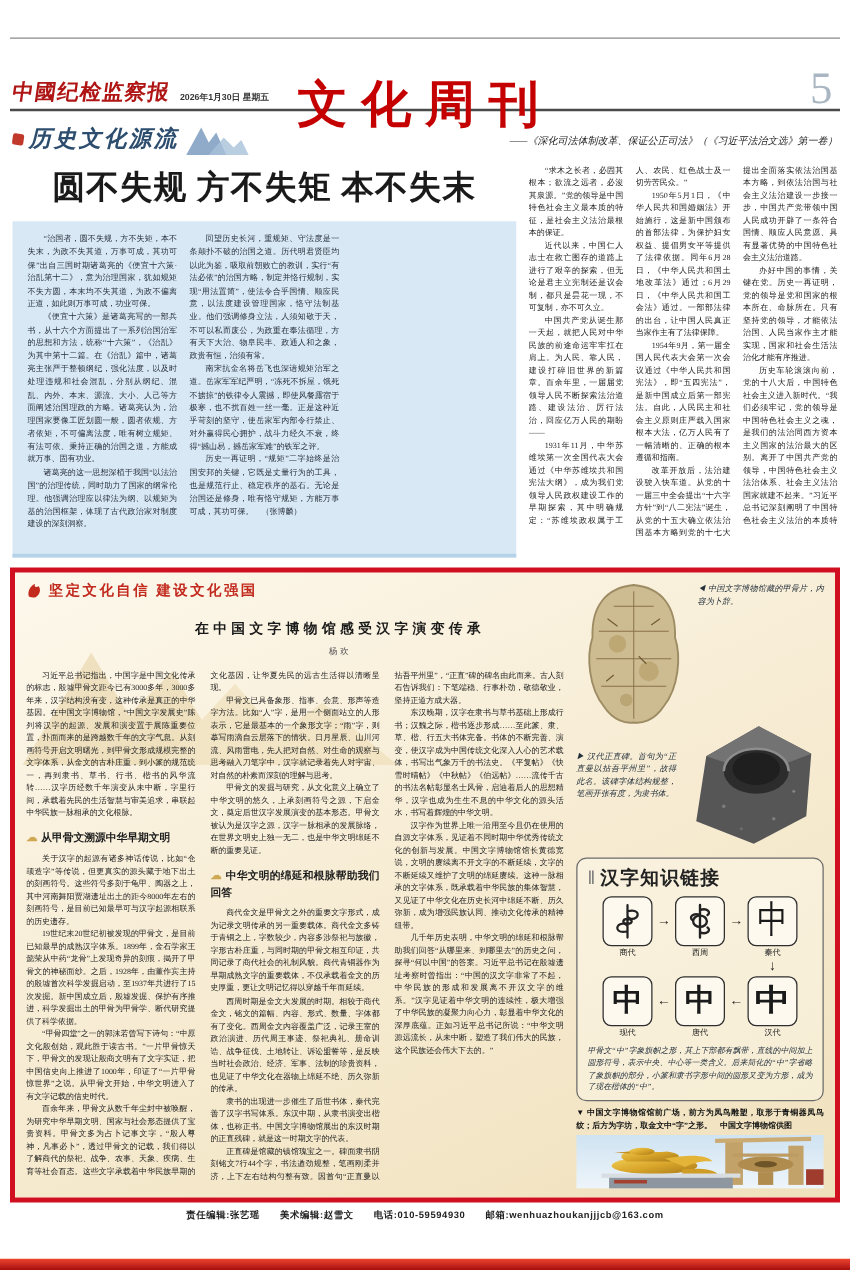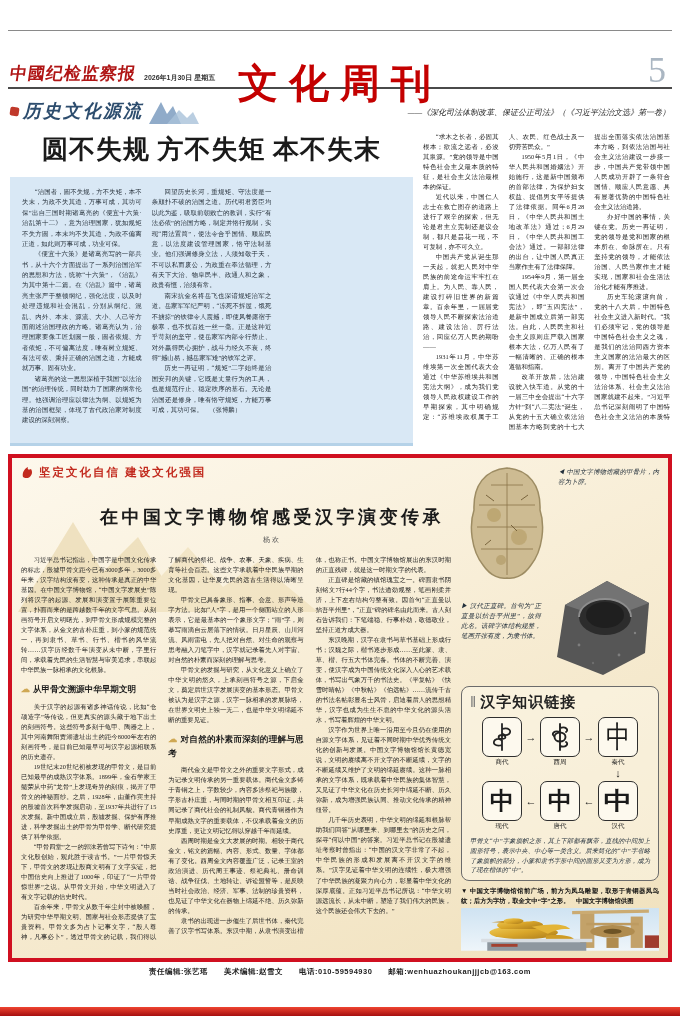--- a/index.html
+++ b/index.html
@@ -34,21 +34,21 @@
     font-size:6.4px;line-height:1.56;text-align:justify;margin-top:2px;color:#222;}
   
   .feature{position:relative;margin:8px 8px 0;height:508px;box-sizing:border-box;border:4px solid #d01020;
     background:linear-gradient(155deg,#fdf8ec 0%,#f7ecd3 50%,#f0e1bd 100%);padding:7px 9px;display:flex;gap:10px;}
   .wm{position:absolute;opacity:.55;z-index:0;}
   .feature-main{position:relative;z-index:1;flex:1;display:flex;flex-direction:column;min-width:0;}
   .feature-banner{display:flex;align-items:center;gap:5px;color:#c22a1e;font-weight:900;font-size:11.5px;
     font-family:"Liberation Sans",sans-serif;letter-spacing:2px;}
   .feature-headblock{text-align:center;padding-left:72px;margin:8px 0 2px;}
   .feature-title{font-size:29px;font-weight:900;letter-spacing:7px;margin:0;white-space:nowrap;}
-  .feature-sub{font-size:18px;letter-spacing:3.5px;margin-top:17px;font-weight:600;}
+  .feature-sub{font-size:11px;letter-spacing:3.5px;margin-top:7px;font-weight:600;}
   .feature-byline{font-size:7px;color:#555;margin-top:6px;letter-spacing:2px;}
   .feature-cols{margin-top:8px;flex:1;overflow:hidden;column-count:3;column-gap:12px;column-fill:auto;
     font-size:6.35px;line-height:1.58;text-align:justify;color:#222;}
   .feature-cols p{margin:0;text-indent:2em;}
   .feature-cols h4{font-size:8.6px;font-weight:900;margin:7px 0 5px;break-inside:avoid;color:#1d1d1d;text-indent:0;}
   .feature-cols h4::before{content:"☁";color:#cfa854;margin-right:3px;font-size:9px;}
   
   .feature-side{position:relative;z-index:1;width:198px;flex-shrink:0;display:flex;flex-direction:column;}
   .fig1{display:flex;gap:5px;}
   .caption{font-size:6.5px;line-height:1.55;color:#23303c;text-align:justify;font-style:italic;}
@@ -157,21 +157,21 @@
       </div>
       <div class="feature-cols">
           <p>习近平总书记指出，中国字是中国文化传承的标志，殷墟甲骨文距今已有3000多年，3000多年来，汉字结构没有变，这种传承是真正的中华基因。在中国文字博物馆，“中国文字发展史”陈列将汉字的起源、发展和演变置于展陈重要位置，扑面而来的是跨越数千年的文字气息。从刻画符号开启文明曙光，到甲骨文形成规模完整的文字体系，从金文的古朴庄重，到小篆的规范统一，再到隶书、草书、行书、楷书的风华流转……汉字历经数千年演变从未中断，字里行间，承载着先民的生活智慧与审美追求，串联起中华民族一脉相承的文化根脉。</p>
           <h4>从甲骨文溯源中华早期文明</h4>
           <p>关于汉字的起源有诸多神话传说，比如“仓颉造字”等传说，但更真实的源头藏于地下出土的刻画符号。这些符号多刻于龟甲、陶器之上，其中河南舞阳贾湖遗址出土的距今8000年左右的刻画符号，是目前已知最早可与汉字起源相联系的历史遗存。</p>
           <p>19世纪末20世纪初被发现的甲骨文，是目前已知最早的成熟汉字体系。1899年，金石学家王懿荣从中药“龙骨”上发现奇异的刻痕，揭开了甲骨文的神秘面纱。之后，1928年，由董作宾主持的殷墟首次科学发掘启动，至1937年共进行了15次发掘。新中国成立后，殷墟发掘、保护有序推进，科学发掘出土的甲骨为甲骨学、断代研究提供了科学依据。</p>
           <p>“甲骨四堂”之一的郭沫若曾写下诗句：“中原文化殷创始，观此胜于读古书。”一片甲骨惊天下，甲骨文的发现让殷商文明有了文字实证，把中国信史向上推进了1000年，印证了“一片甲骨惊世界”之说。从甲骨文开始，中华文明进入了有文字记载的信史时代。</p>
           <p>百余年来，甲骨文从数千年尘封中被唤醒，为研究中华早期文明、国家与社会形态提供了宝贵资料。甲骨文多为占卜记事文字，“殷人尊神，凡事必卜”，透过甲骨文的记载，我们得以了解商代的祭祀、战争、农事、天象、疾病、生育等社会百态。这些文字承载着中华民族早期的文化基因，让华夏先民的远古生活得以清晰呈现。</p>
           <p>甲骨文已具备象形、指事、会意、形声等造字方法。比如“人”字，是用一个侧面站立的人形表示，它是最基本的一个象形文字；“雨”字，则摹写雨滴自云层落下的情状。日月星辰、山川河流、风雨雷电，先人把对自然、对生命的观察与思考融入刀笔字中，汉字就记录着先人对宇宙、对自然的朴素而深刻的理解与思考。</p>
           <p>甲骨文的发掘与研究，从文化意义上确立了中华文明的悠久，上承刻画符号之源，下启金文，奠定后世汉字发展演变的基本形态。甲骨文被认为是汉字之源，汉字一脉相承的发展脉络，在世界文明史上独一无二，也是中华文明绵延不断的重要见证。</p>
-          <h4>对自然的朴素而深刻的理解与思考</h4>
+          <h4>中华文明的绵延和根脉帮助我们回答</h4>
           <p>商代金文是甲骨文之外的重要文字形式，成为记录文明传承的另一重要载体。商代金文多铸于青铜之上，字数较少，内容多涉祭祀与族徽，字形古朴庄重，与同时期的甲骨文相互印证，共同记录了商代社会的礼制风貌。商代青铜器作为早期成熟文字的重要载体，不仅承载着金文的历史厚重，更让文明记忆得以穿越千年而延续。</p>
           <p>西周时期是金文大发展的时期。相较于商代金文，铭文的篇幅、内容、形式、数量、字体都有了变化。西周金文内容覆盖广泛，记录王室的政治演进、历代周王事迹、祭祀典礼、册命训诰、战争征伐、土地转让、诉讼盟誓等，是反映当时社会政治、经济、军事、法制的珍贵资料，也见证了中华文化在器物上绵延不绝、历久弥新的传承。</p>
           <p>隶书的出现进一步催生了后世书体，秦代完善了汉字书写体系。东汉中期，从隶书演变出楷体，也称正书。中国文字博物馆展出的东汉时期的正直残碑，就是这一时期文字的代表。</p>
           <p>正直碑是馆藏的镇馆瑰宝之一。碑面隶书阴刻铭文7行44个字，书法遒劲规整，笔画刚柔并济，上下左右结构匀整有致。因首句“正直曼以拈吾平州里”，“正直”碑的碑名由此而来。古人刻石告诉我们：下笔端稳、行事朴劲，敬德敬业，坚持正道方成大器。</p>
           <p>东汉晚期，汉字在隶书与草书基础上形成行书；汉魏之际，楷书逐步形成……至此篆、隶、草、楷、行五大书体完备。书体的不断完善、演变，使汉字成为中国传统文化深入人心的艺术载体，书写出气象万千的书法史。《平复帖》《快雪时晴帖》《中秋帖》《伯远帖》……流传千古的书法名帖彰显名士风骨，启迪着后人的思想精华，汉字也成为生生不息的中华文化的源头活水，书写着辉煌的中华文明。</p>
           <p>汉字作为世界上唯一沿用至今且仍在使用的自源文字体系，见证着不同时期中华优秀传统文化的创新与发展。中国文字博物馆馆长黄德宽说，文明的赓续离不开文字的不断延续，文字的不断延续又维护了文明的绵延赓续。这种一脉相承的文字体系，既承载着中华民族的集体智慧，又见证了中华文化在历史长河中绵延不断、历久弥新，成为增强民族认同、推动文化传承的精神纽带。</p>
           <p>几千年历史表明，中华文明的绵延和根脉帮助我们回答“从哪里来、到哪里去”的历史之问，探寻“何以中国”的答案。习近平总书记在殷墟遗址考察时曾指出：“中国的汉文字非常了不起，中华民族的形成和发展离不开汉文字的维系。”汉字见证着中华文明的连续性，极大增强了中华民族的凝聚力向心力，彰显着中华文化的深厚底蕴。正如习近平总书记所说：“中华文明源远流长，从未中断，塑造了我们伟大的民族，这个民族还会伟大下去的。”</p>
         </div>
     </div>
 

